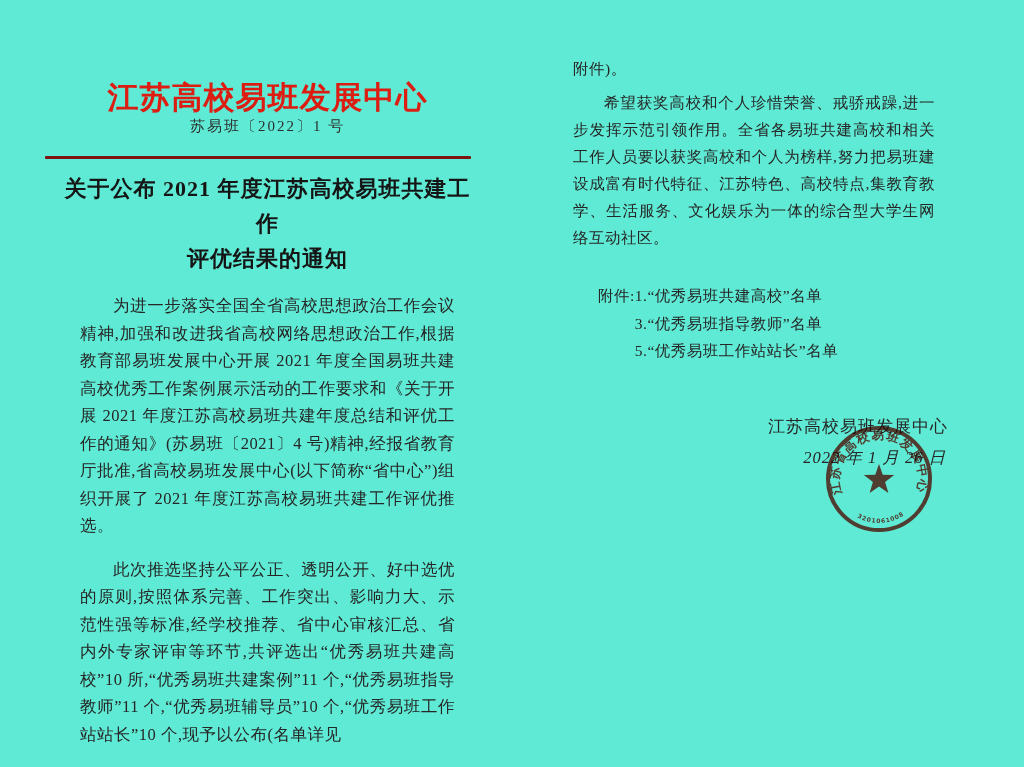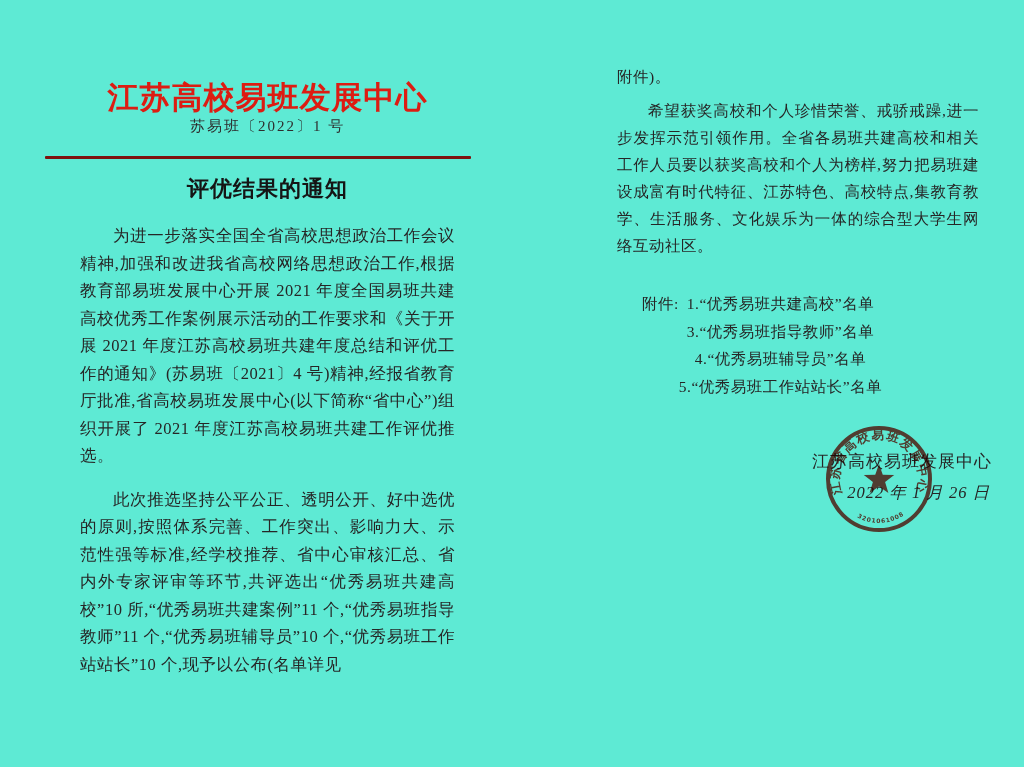--- a/index.html
+++ b/index.html
@@ -29,27 +29,27 @@
   }
   .salutation{
     margin-top:12px;font-size:16.5px;line-height:27.5px;letter-spacing:0.5px;
   }
   .para{
     font-size:16.5px;line-height:27.5px;text-align:justify;
     text-indent:2em;letter-spacing:0.5px;margin:16px;
   }
 
   
-  .col-right{position:absolute;left:573px;top:63px;width:377px;color:#262626;margin-left:44px;}
+  .col-right{position:absolute;left:573px;top:55px;width:377px;color:#262626;}
   .continuation{font-size:15.5px;line-height:27px;letter-spacing:0.5px;width:362px;}
   .col-right .para-r{
     width:362px;font-size:15.5px;line-height:27px;text-align:justify;
     text-indent:2em;letter-spacing:0.5px;margin:7px 0 0 0;
   }
-  .attachments{margin-top:31px;display:flex;align-items:flex-start;text-align:center;}
+  .attachments{margin-top:31px;display:flex;align-items:flex-start;}
   .attachments .label{
     font-size:15.5px;line-height:27.5px;padding-left:25px;white-space:nowrap;letter-spacing:0.5px;
   }
   .attachments ul{list-style:none;margin:0;padding:0;}
   .attachments li{font-size:15.5px;line-height:27.5px;letter-spacing:0.5px;white-space:nowrap;}
   .signature{margin-top:46px;text-align:right;}
   .sig-org{font-size:17px;line-height:31px;letter-spacing:1px;padding-right:2px;}
   .sig-date{font-size:16.5px;line-height:31px;letter-spacing:1px;padding-right:4px;font-style:italic;}
 
   
@@ -60,38 +60,38 @@
 </style>
 </head>
 <body>
 
 <div class="page">
 
   <div class="col-left">
     <div class="letterhead">江苏高校易班发展中心</div>
     <div class="doc-number">苏易班〔2022〕1 号</div>
     <div class="notice-title">
+      <div>关于公布 2021 年度江苏高校易班共建工作</div>
       <div>评优结果的通知</div>
     </div>
     <p class="para">为进一步落实全国全省高校思想政治工作会议精神,加强和改进我省高校网络思想政治工作,根据教育部易班发展中心开展 2021 年度全国易班共建高校优秀工作案例展示活动的工作要求和《关于开展 2021 年度江苏高校易班共建年度总结和评优工作的通知》(苏易班〔2021〕4 号)精神,经报省教育厅批准,省高校易班发展中心(以下简称“省中心”)组织开展了 2021 年度江苏高校易班共建工作评优推选。</p>
     <p class="para">此次推选坚持公平公正、透明公开、好中选优的原则,按照体系完善、工作突出、影响力大、示范性强等标准,经学校推荐、省中心审核汇总、省内外专家评审等环节,共评选出“优秀易班共建高校”10 所,“优秀易班共建案例”11 个,“优秀易班指导教师”11 个,“优秀易班辅导员”10 个,“优秀易班工作站站长”10 个,现予以公布(名单详见</p>
   </div>
 
   <div class="red-divider"></div>
 
   <div class="col-right">
     <div class="continuation">附件)。</div>
     <p class="para-r">希望获奖高校和个人珍惜荣誉、戒骄戒躁,进一步发挥示范引领作用。全省各易班共建高校和相关工作人员要以获奖高校和个人为榜样,努力把易班建设成富有时代特征、江苏特色、高校特点,集教育教学、生活服务、文化娱乐为一体的综合型大学生网络互动社区。</p>
 
     <div class="attachments">
       <span class="label">附件:</span>
       <ul>
         <li>1.“优秀易班共建高校”名单</li>
         <li>3.“优秀易班指导教师”名单</li>
-        <li>4.“优秀易班辅导员”名单</li>
         <li>5.“优秀易班工作站站长”名单</li>
       </ul>
     </div>
 
     <div class="signature">
       <div class="sig-org">江苏高校易班发展中心</div>
       <div class="sig-date">2022 年 1 月 26 日</div>
     </div>
   </div>
 

